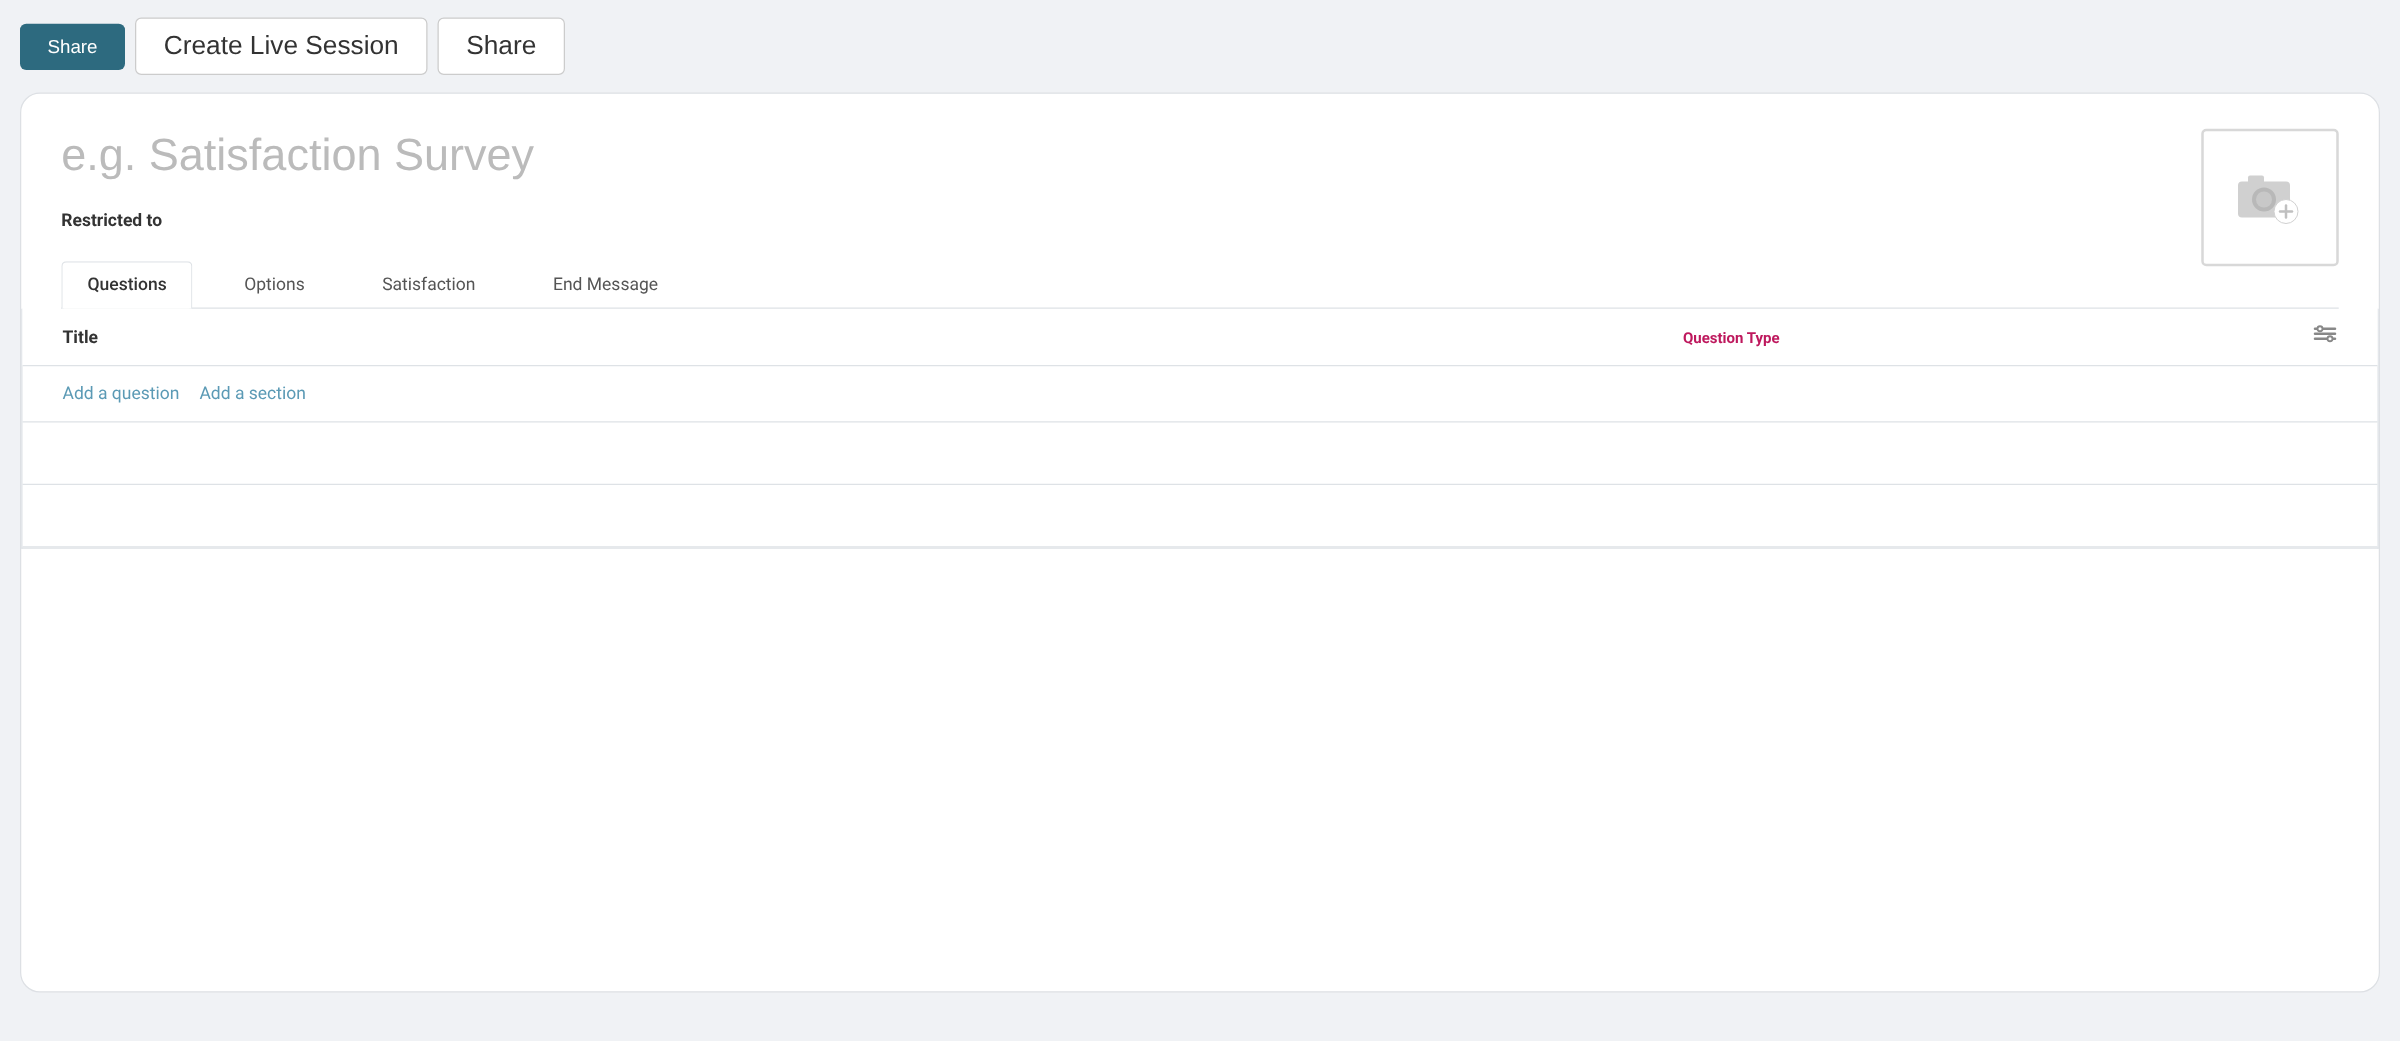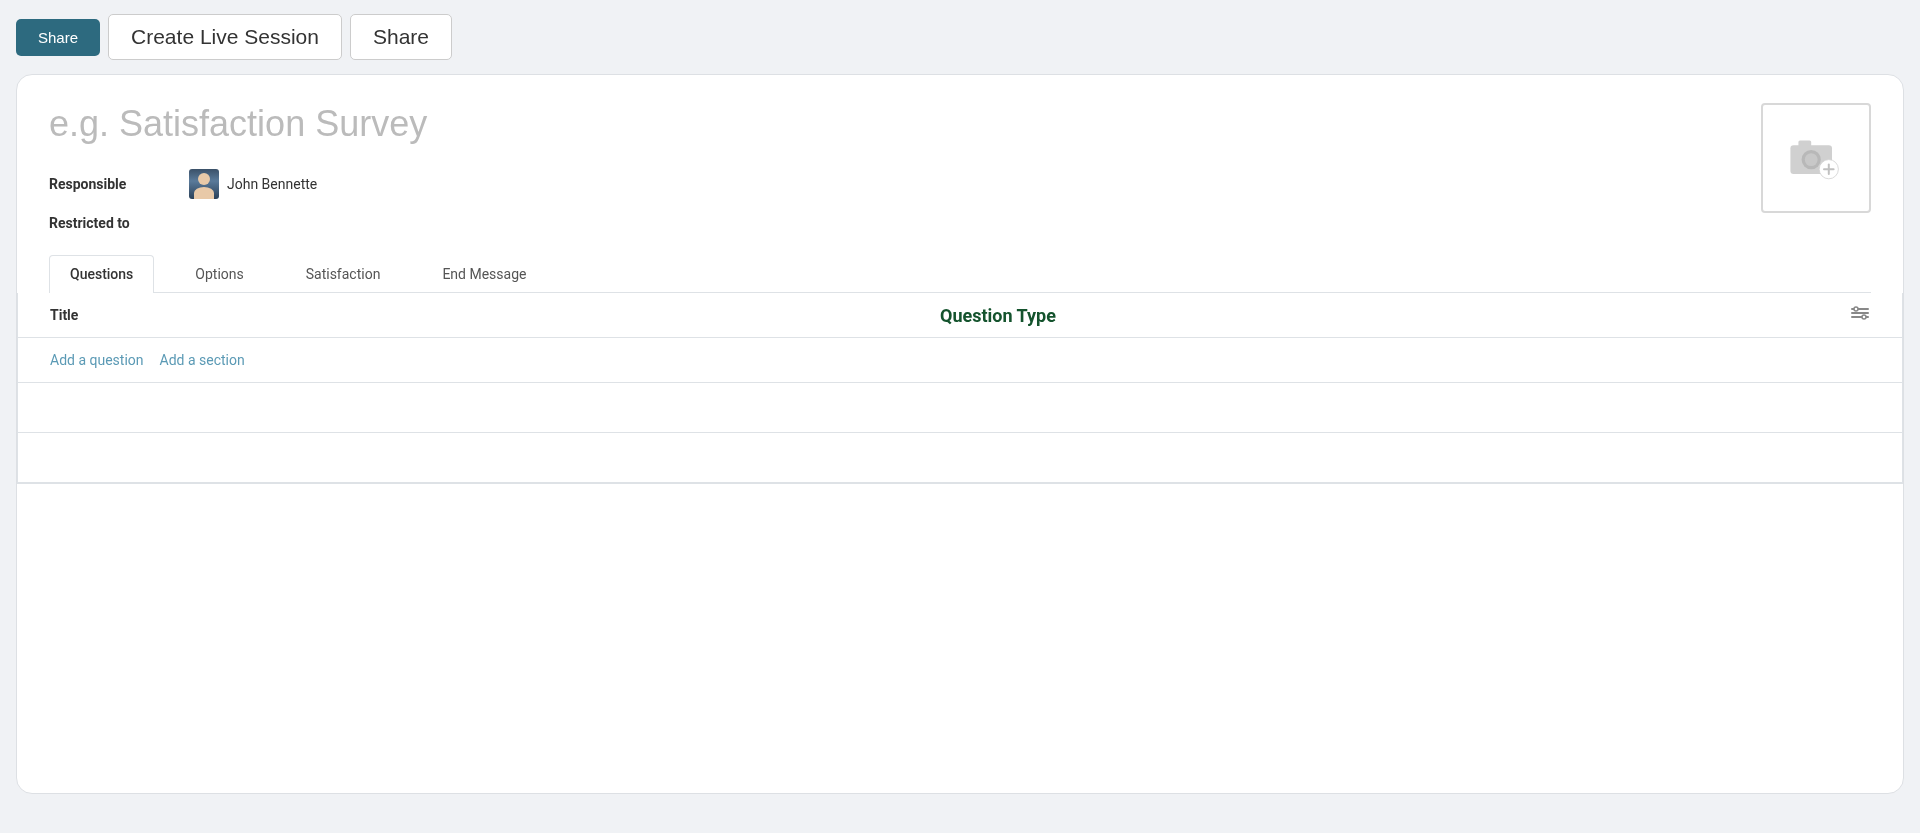--- a/index.html
+++ b/index.html
@@ -194,23 +194,24 @@
 
     .col-title {
       font-weight: 700;
       font-size: 14px;
       color: #333;
       flex: 1;
     }
 
     .col-type {
       font-weight: 700;
-      font-size: 18px;
-      color: #14532d;
+      font-size: 12px;
+      color: #be185d;
       flex: 1;
+      text-align: center;
     }
 
     .col-settings {
       width: 40px;
       display: flex;
       align-items: center;
       justify-content: flex-end;
     }
 
     .settings-icon {
@@ -273,27 +274,20 @@
         <circle cx="56" cy="54" r="12" fill="#ffffff" stroke="#d0d0d0" stroke-width="1"></circle>
         <line x1="56" y1="48" x2="56" y2="60" stroke="#c0c0c0" stroke-width="2.5" stroke-linecap="round"></line>
         <line x1="50" y1="54" x2="62" y2="54" stroke="#c0c0c0" stroke-width="2.5" stroke-linecap="round"></line>
       </svg>
     </div>
 
     
     <input type="text" class="survey-title-input" placeholder="e.g. Satisfaction Survey" style="">
 
     
-    <div class="field-row">
-      <span class="field-label">Responsible</span>
-      <div class="field-value">
-        <div class="avatar-person"></div>
-        <span>John Bennette</span>
-      </div>
-    </div>
 
     
     <div class="field-row">
       <span class="field-label">Restricted to</span>
       <div class="field-value">
         
       </div>
     </div>
 
     

